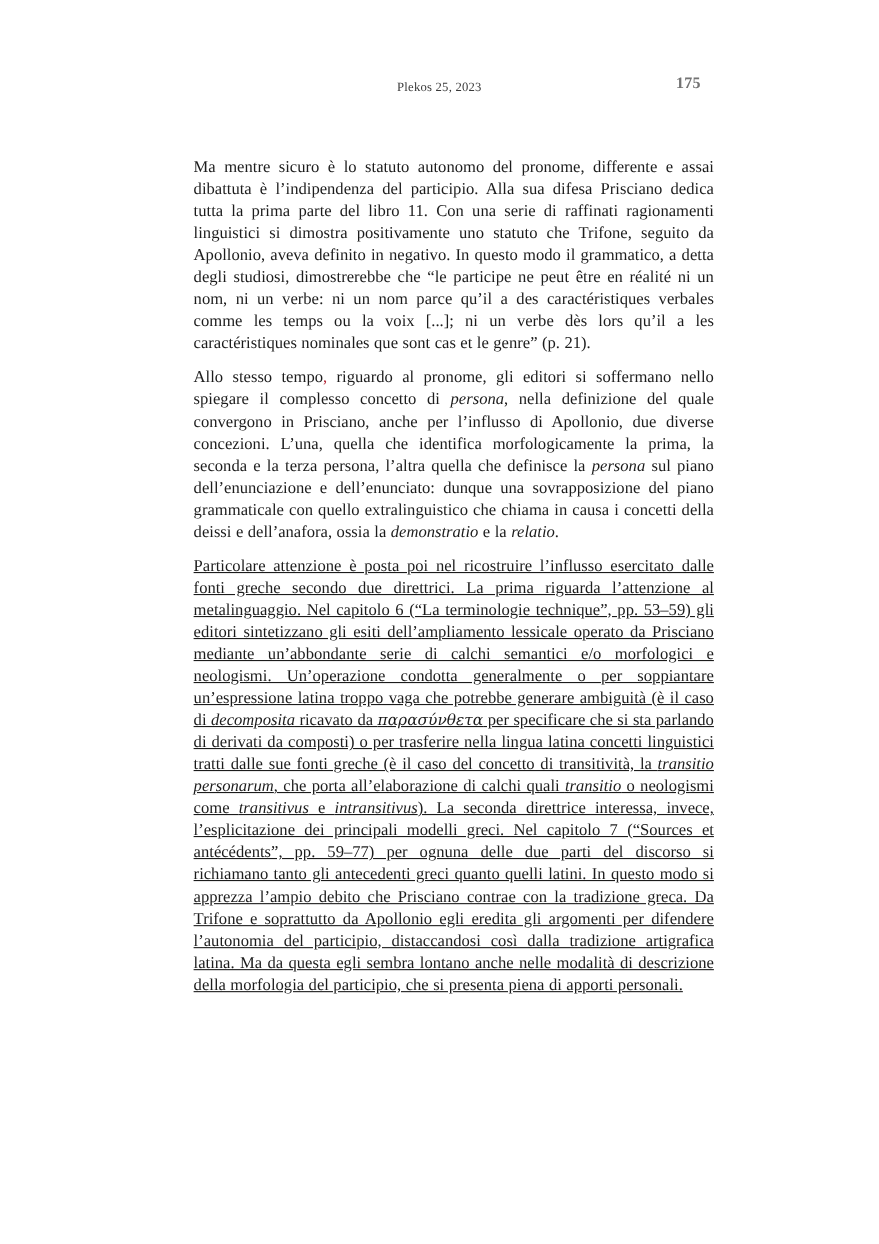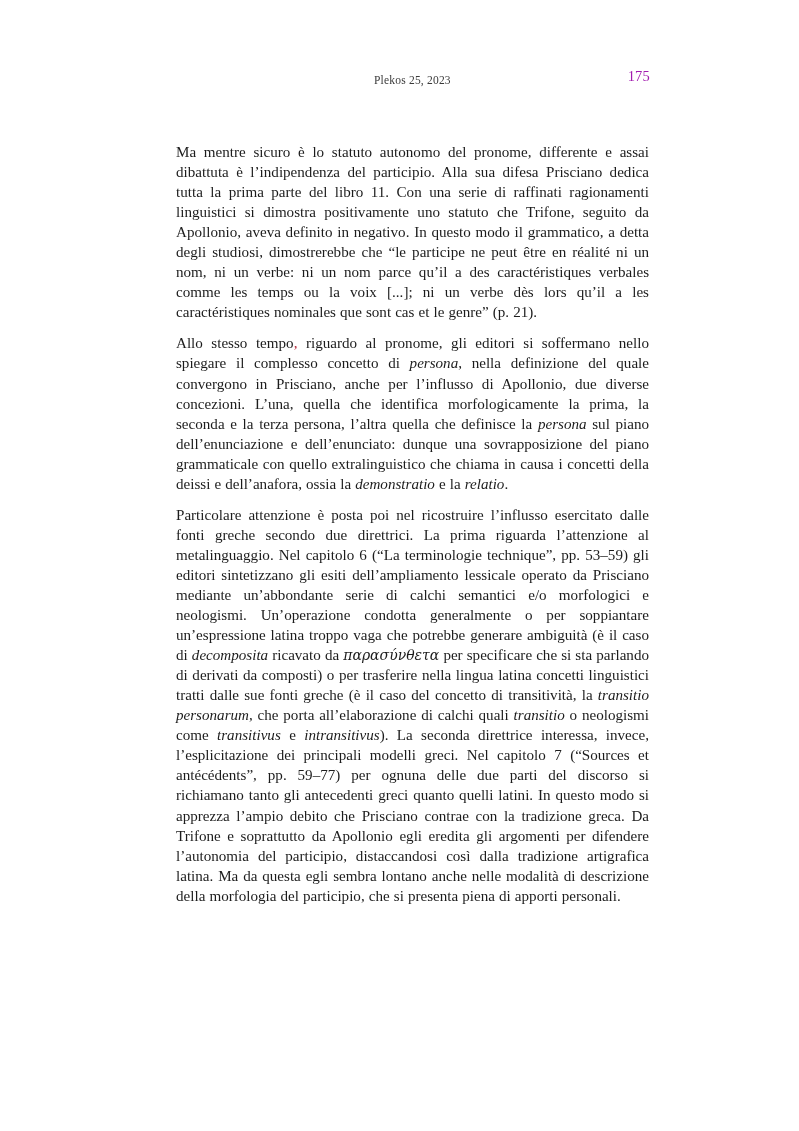--- a/index.html
+++ b/index.html
@@ -12,60 +12,61 @@
     width: 799px;
     height: 1131px;
     background: #ffffff;
     overflow: hidden;
     font-family: "Liberation Serif", "DejaVu Serif", serif;
     color: #1a1a1a;
   }
   .running-head {
     position: absolute;
     top: 74px;
-    left: 178px;
+    left: 165px;
     width: 472px;
     height: 18px;
   }
   .running-head-title {
     position: absolute;
     left: 196px;
     top: 0;
     font-size: 11.5px;
     color: #3a3a3a;
     letter-spacing: 0.2px;
     white-space: nowrap;
   }
   .folio {
     position: absolute;
     right: 0;
     top: -6px;
     font-size: 14.5px;
-    color: #a21caf;
-    font-weight: 400;
+    color: #737373;
+    font-weight: 700;
     letter-spacing: 0.2px;
   }
   .text-block {
     position: absolute;
     top: 142px;
     left: 176px;
     width: 473px;
   }
   p.para {
     margin: 0 0 11px 0;
     font-size: 15.1px;
     line-height: 20.05px;
     text-align: justify;
     text-justify: inter-word;
     hyphens: manual;
     word-spacing: 0.02em;
     color: #1c1c1c;
   }
   p.para:last-child {
     margin-bottom: 10px;
+    text-decoration: underline;
   }
   i, .it {
     font-style: italic;
   }
   .greek {
     font-family: "DejaVu Serif", "Liberation Serif", serif;
     font-size: 14px;
     font-style: italic;
   }
   .red-comma {

